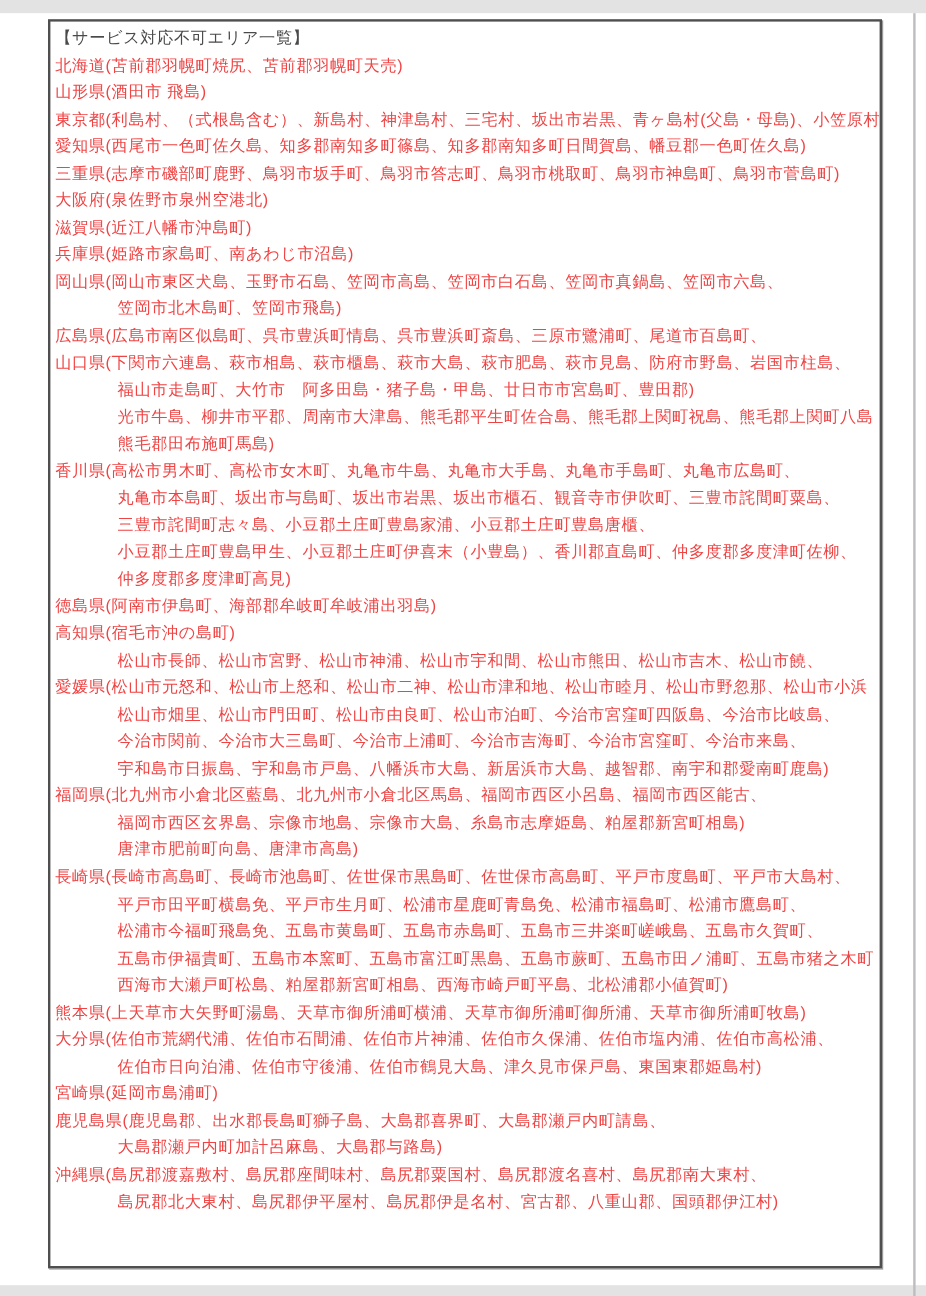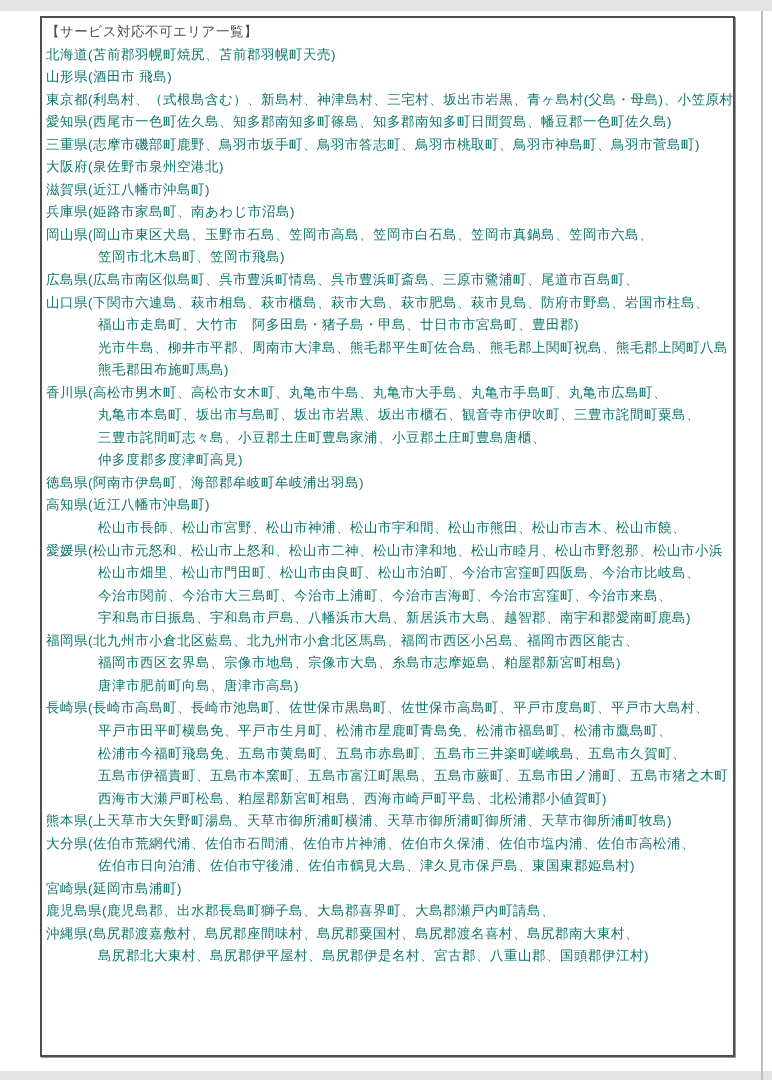--- a/index.html
+++ b/index.html
@@ -40,21 +40,21 @@
     border: 2px solid #4f4f4f;
     box-shadow: 1px 1px 0 #9a9a9a;
     background: #ffffff;
     box-sizing: border-box;
     padding: 3px 4px 0 4px;
     overflow: hidden;
   }
   .line {
     font-size: 13.5px;
     line-height: 22.55px;
-    color: #0f766e;
+    color: #ef4444;
     letter-spacing: 0.5px;
     white-space: nowrap;
   }
   .line.cont {
     padding-left: 52px;
   }
   .title-line {
     font-size: 13.5px;
     line-height: 22.55px;
     color: #4a4a4a;
@@ -85,38 +85,40 @@
         <div class="line">岡山県(岡山市東区犬島、玉野市石島、笠岡市高島、笠岡市白石島、笠岡市真鍋島、笠岡市六島、</div>
         <div class="line cont">笠岡市北木島町、笠岡市飛島)</div>
         <div class="line">広島県(広島市南区似島町、呉市豊浜町情島、呉市豊浜町斎島、三原市鷺浦町、尾道市百島町、</div>
         <div class="line">山口県(下関市六連島、萩市相島、萩市櫃島、萩市大島、萩市肥島、萩市見島、防府市野島、岩国市柱島、</div>
         <div class="line cont">福山市走島町、大竹市　阿多田島・猪子島・甲島、廿日市市宮島町、豊田郡)</div>
         <div class="line cont">光市牛島、柳井市平郡、周南市大津島、熊毛郡平生町佐合島、熊毛郡上関町祝島、熊毛郡上関町八島</div>
         <div class="line cont">熊毛郡田布施町馬島)</div>
         <div class="line">香川県(高松市男木町、高松市女木町、丸亀市牛島、丸亀市大手島、丸亀市手島町、丸亀市広島町、</div>
         <div class="line cont">丸亀市本島町、坂出市与島町、坂出市岩黒、坂出市櫃石、観音寺市伊吹町、三豊市詫間町粟島、</div>
         <div class="line cont">三豊市詫間町志々島、小豆郡土庄町豊島家浦、小豆郡土庄町豊島唐櫃、</div>
+        <div class="line cont">小豆郡土庄町豊島甲生、小豆郡土庄町伊喜末（小豊島）、香川郡直島町、仲多度郡多度津町佐柳、</div>
         <div class="line cont">仲多度郡多度津町高見)</div>
         <div class="line">徳島県(阿南市伊島町、海部郡牟岐町牟岐浦出羽島)</div>
-        <div class="line">高知県(近江八幡市沖島町)</div>
+        <div class="line">高知県(宿毛市沖の島町)</div>
         <div class="line cont">松山市長師、松山市宮野、松山市神浦、松山市宇和間、松山市熊田、松山市吉木、松山市饒、</div>
         <div class="line">愛媛県(松山市元怒和、松山市上怒和、松山市二神、松山市津和地、松山市睦月、松山市野忽那、松山市小浜</div>
         <div class="line cont">松山市畑里、松山市門田町、松山市由良町、松山市泊町、今治市宮窪町四阪島、今治市比岐島、</div>
         <div class="line cont">今治市関前、今治市大三島町、今治市上浦町、今治市吉海町、今治市宮窪町、今治市来島、</div>
         <div class="line cont">宇和島市日振島、宇和島市戸島、八幡浜市大島、新居浜市大島、越智郡、南宇和郡愛南町鹿島)</div>
         <div class="line">福岡県(北九州市小倉北区藍島、北九州市小倉北区馬島、福岡市西区小呂島、福岡市西区能古、</div>
         <div class="line cont">福岡市西区玄界島、宗像市地島、宗像市大島、糸島市志摩姫島、粕屋郡新宮町相島)</div>
         <div class="line cont">唐津市肥前町向島、唐津市高島)</div>
         <div class="line">長崎県(長崎市高島町、長崎市池島町、佐世保市黒島町、佐世保市高島町、平戸市度島町、平戸市大島村、</div>
         <div class="line cont">平戸市田平町横島免、平戸市生月町、松浦市星鹿町青島免、松浦市福島町、松浦市鷹島町、</div>
         <div class="line cont">松浦市今福町飛島免、五島市黄島町、五島市赤島町、五島市三井楽町嵯峨島、五島市久賀町、</div>
         <div class="line cont">五島市伊福貴町、五島市本窯町、五島市富江町黒島、五島市蕨町、五島市田ノ浦町、五島市猪之木町</div>
         <div class="line cont">西海市大瀬戸町松島、粕屋郡新宮町相島、西海市崎戸町平島、北松浦郡小値賀町)</div>
         <div class="line">熊本県(上天草市大矢野町湯島、天草市御所浦町横浦、天草市御所浦町御所浦、天草市御所浦町牧島)</div>
         <div class="line">大分県(佐伯市荒網代浦、佐伯市石間浦、佐伯市片神浦、佐伯市久保浦、佐伯市塩内浦、佐伯市高松浦、</div>
         <div class="line cont">佐伯市日向泊浦、佐伯市守後浦、佐伯市鶴見大島、津久見市保戸島、東国東郡姫島村)</div>
         <div class="line">宮崎県(延岡市島浦町)</div>
         <div class="line">鹿児島県(鹿児島郡、出水郡長島町獅子島、大島郡喜界町、大島郡瀬戸内町請島、</div>
+        <div class="line cont">大島郡瀬戸内町加計呂麻島、大島郡与路島)</div>
         <div class="line">沖縄県(島尻郡渡嘉敷村、島尻郡座間味村、島尻郡粟国村、島尻郡渡名喜村、島尻郡南大東村、</div>
         <div class="line cont">島尻郡北大東村、島尻郡伊平屋村、島尻郡伊是名村、宮古郡、八重山郡、国頭郡伊江村)</div>
       </div>
   </div>
 </div>
 
 </body></html>

